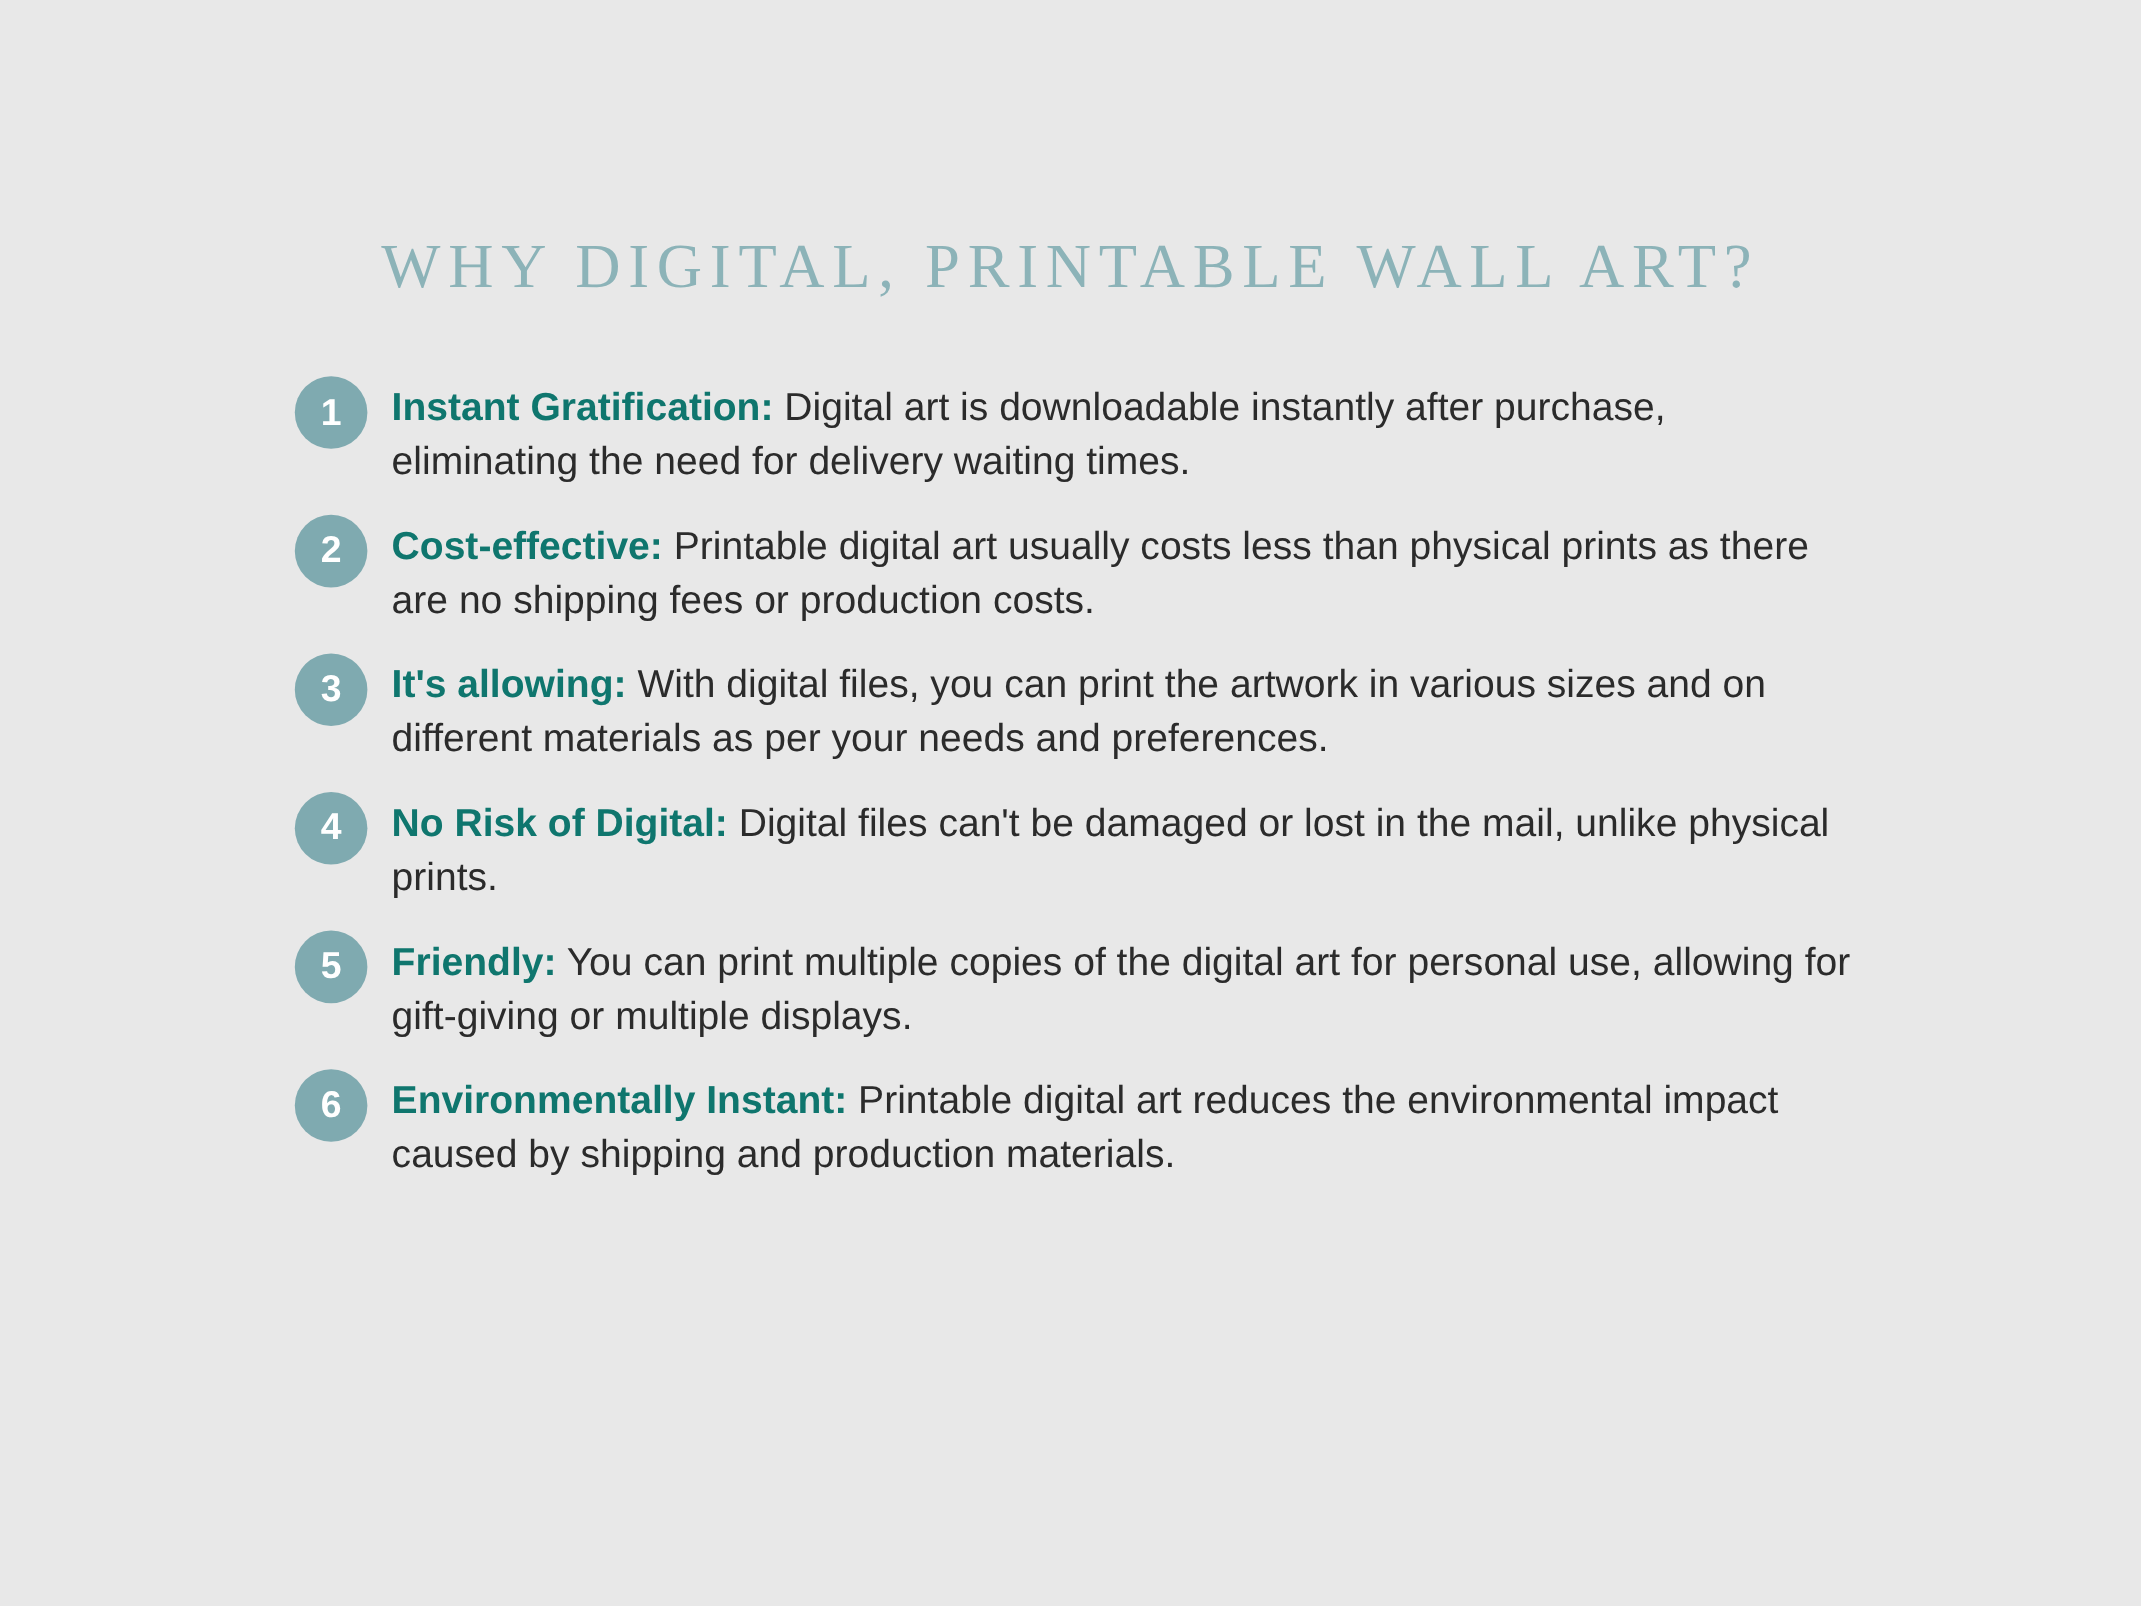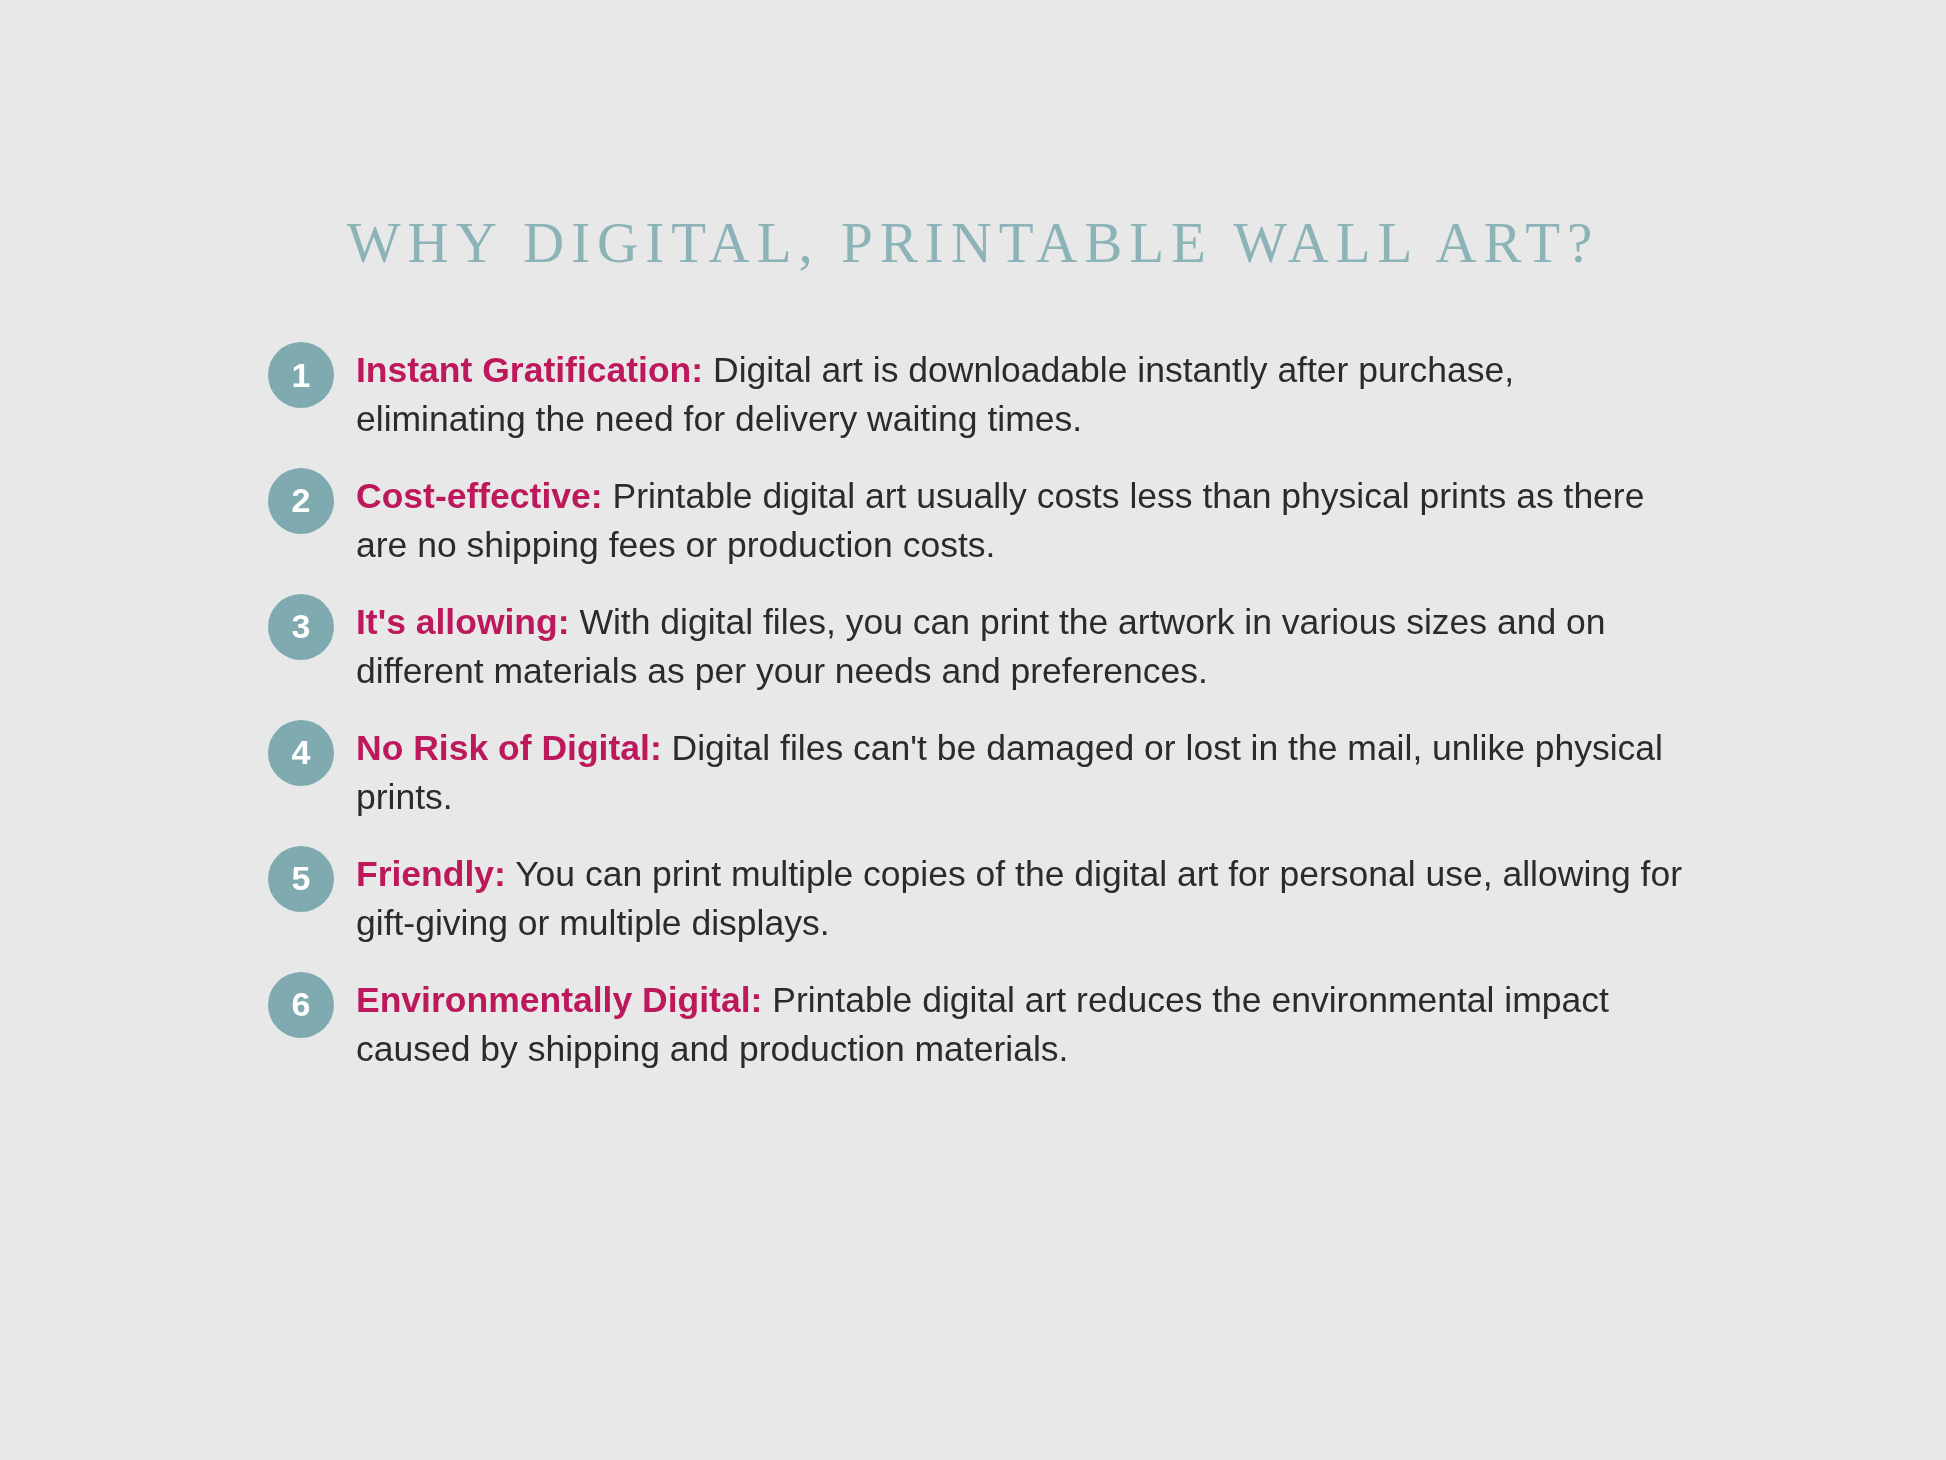--- a/index.html
+++ b/index.html
@@ -64,21 +64,21 @@
   .text {
     flex: 1 1 auto;
     font-size: 35.5px;
     line-height: 1.38;
     color: #2b2b2b;
     padding-top: 6px;
     font-family: "Liberation Sans", sans-serif;
   }
   .text .lead {
     font-weight: bold;
-    color: #be185d;
+    color: #0f766e;
   }
 </style>
 </head>
 <body>
 
 <div class="page">
 
   <h1 class="title">Why Digital, Printable Wall Art?</h1>
 
   <div class="list">
@@ -103,17 +103,17 @@
       <div class="text"><span class="lead">No Risk of Digital:</span> <span>Digital files can't be damaged or lost in the mail, unlike physical prints.</span></div>
     </div>
 
     <div class="item">
       <div class="badge">5</div>
       <div class="text"><span class="lead">Friendly:</span> <span>You can print multiple copies of the digital art for personal use, allowing for gift-giving or multiple displays.</span></div>
     </div>
 
     <div class="item">
       <div class="badge">6</div>
-      <div class="text"><span class="lead">Environmentally Digital:</span> <span>Printable digital art reduces the environmental impact caused by shipping and production materials.</span></div>
+      <div class="text"><span class="lead">Environmentally Instant:</span> <span>Printable digital art reduces the environmental impact caused by shipping and production materials.</span></div>
     </div>
 
   </div>
 </div>
 
 </body></html>

